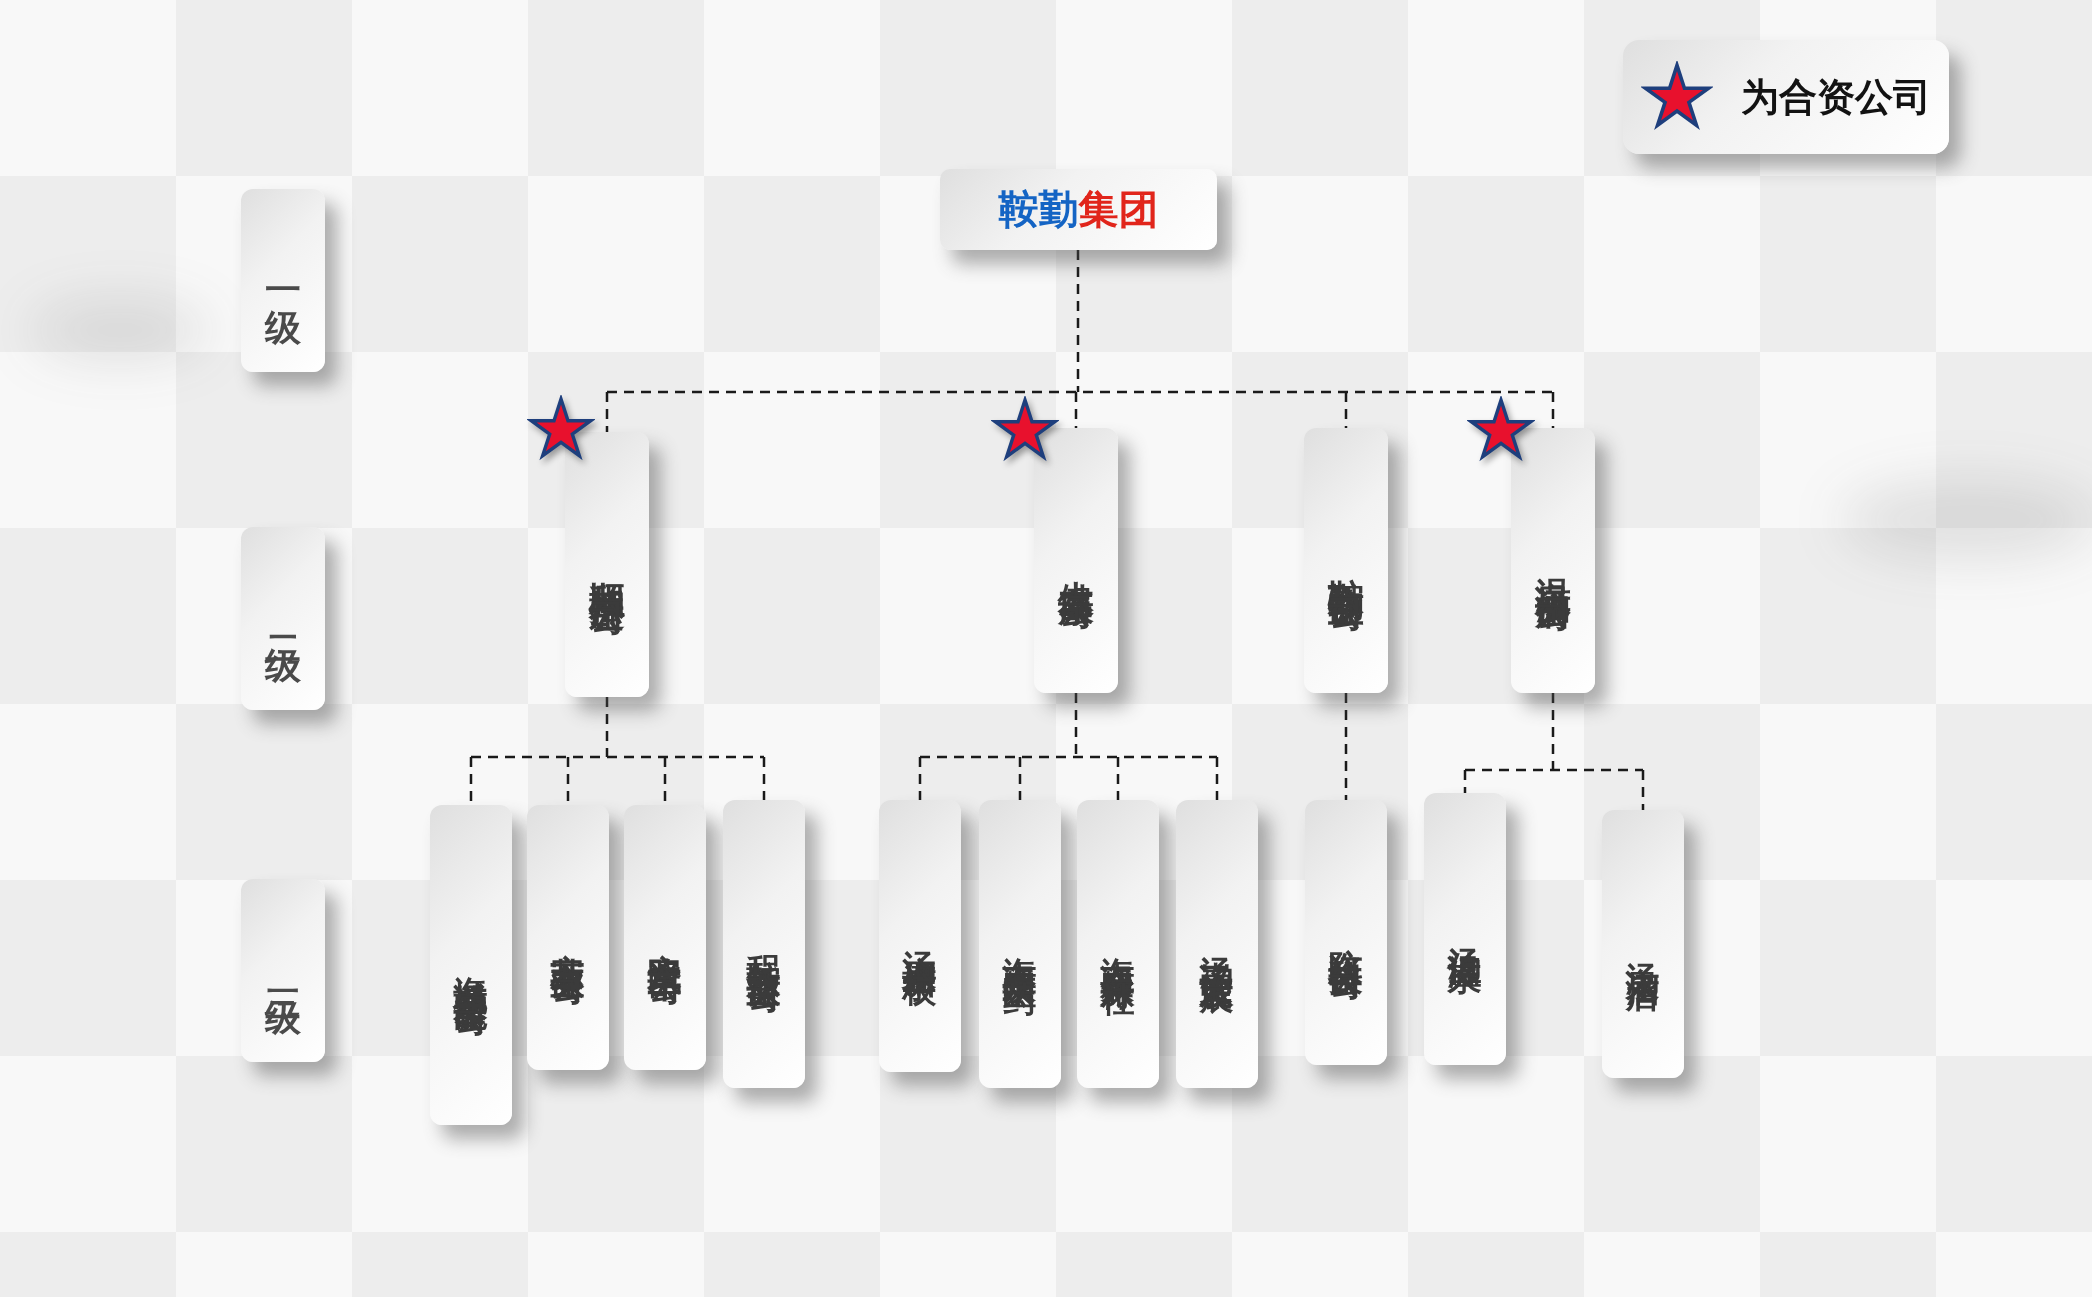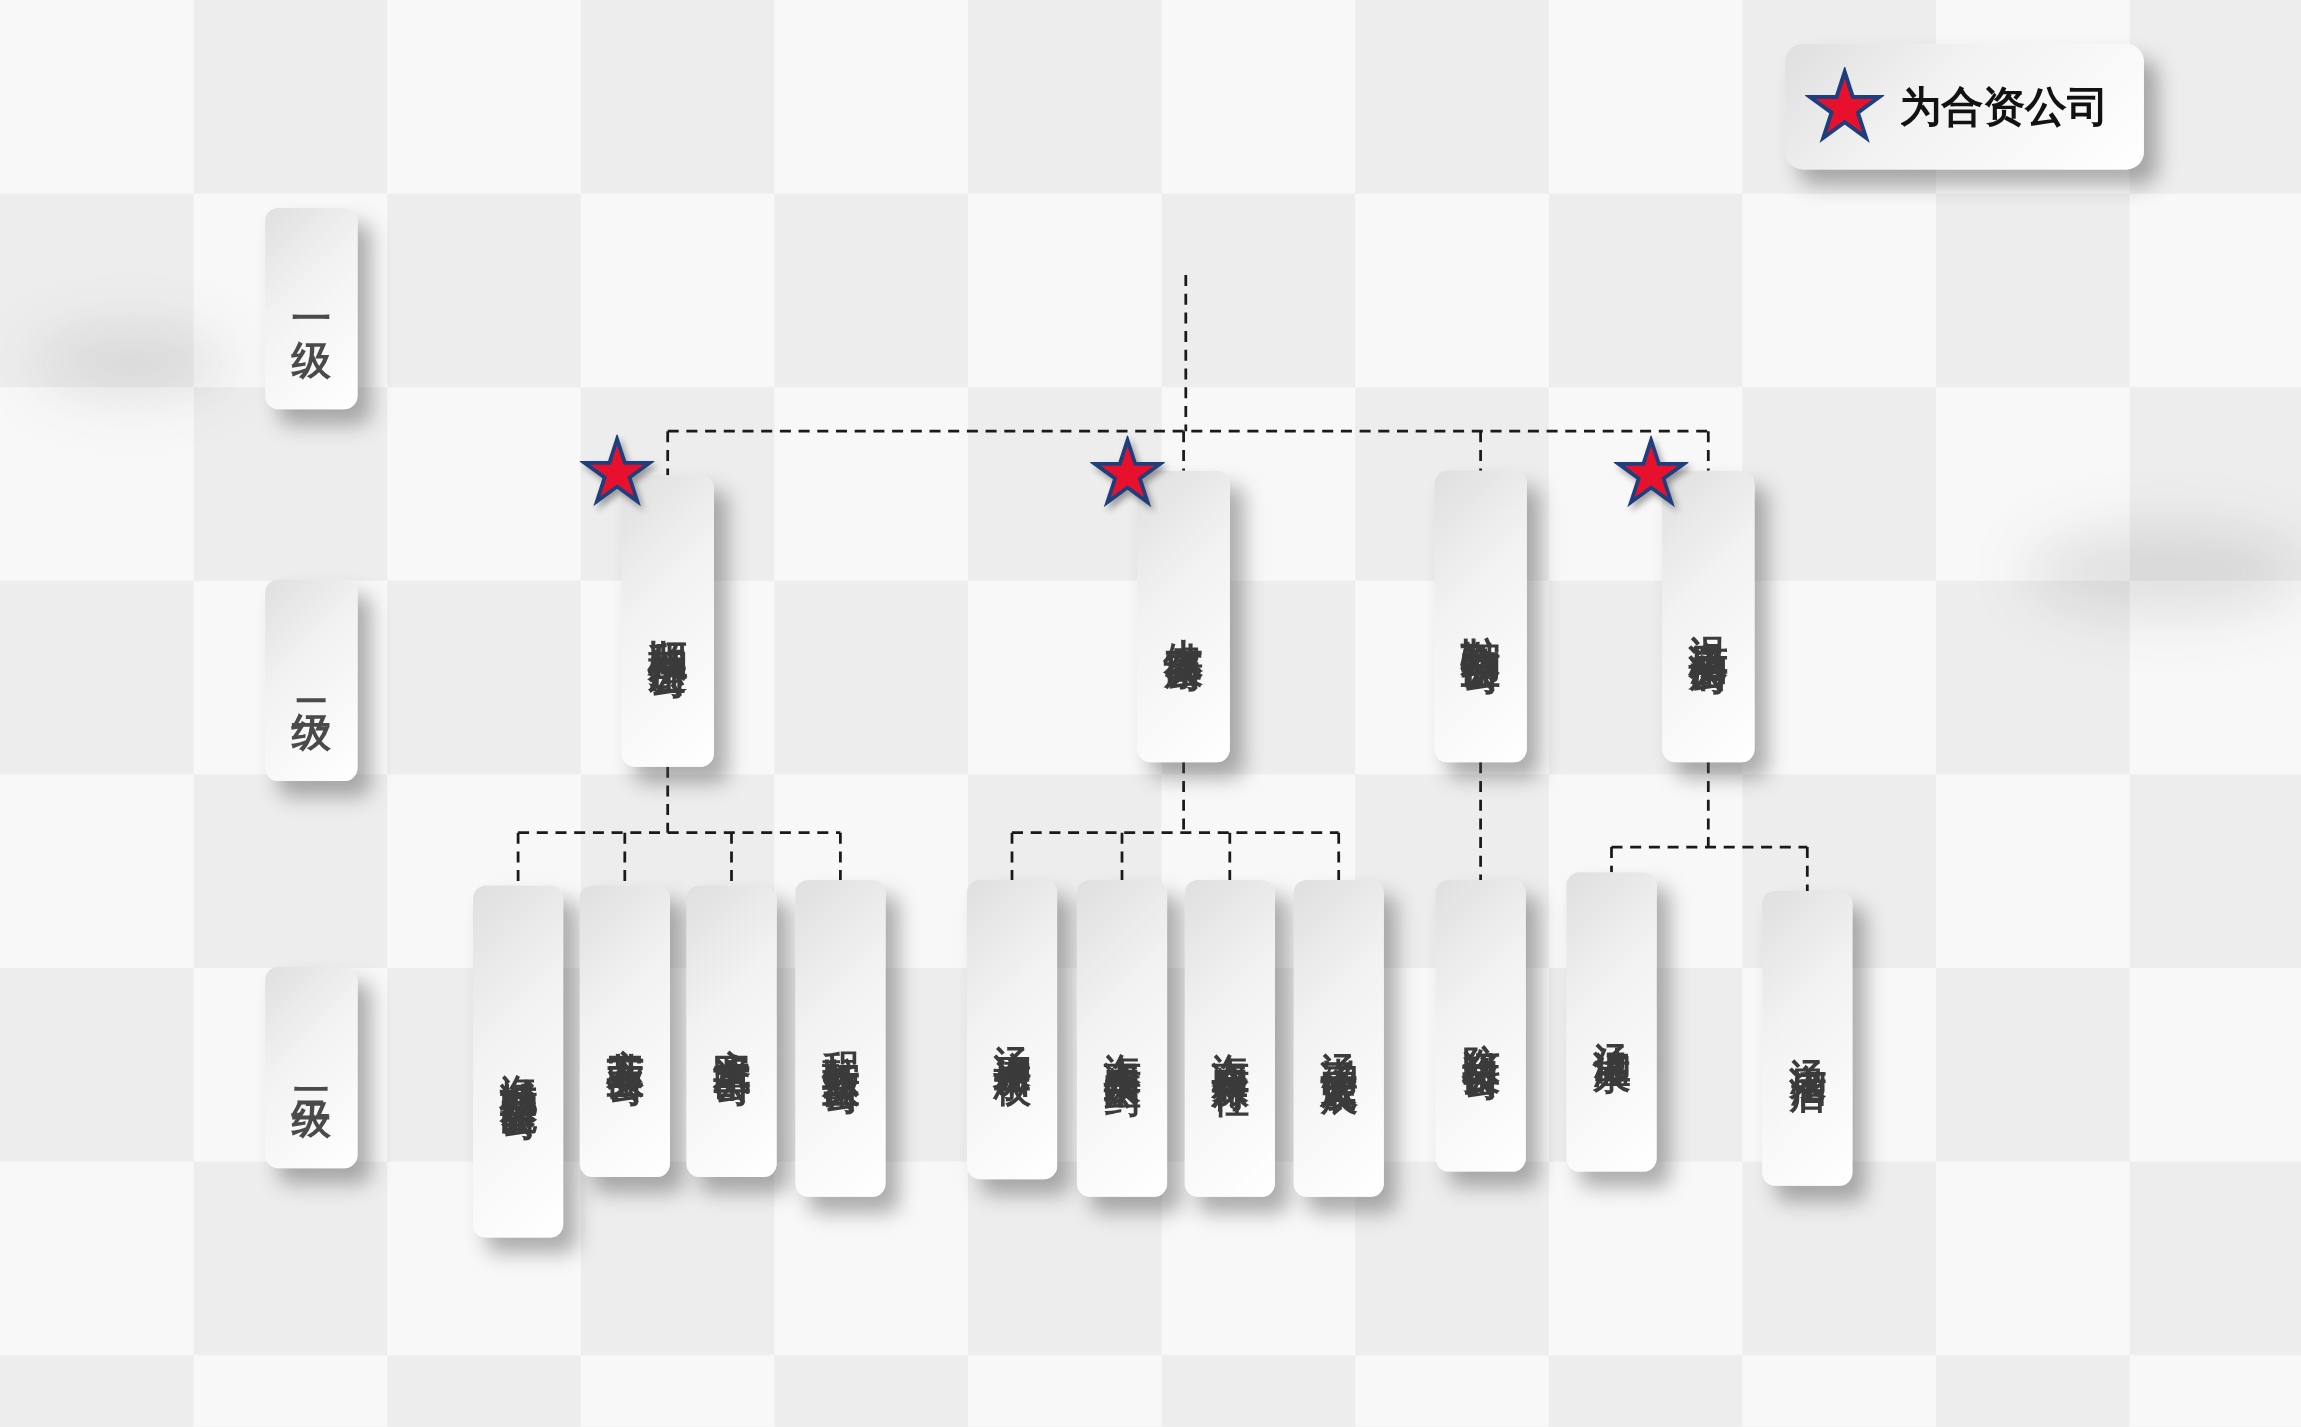--- a/index.html
+++ b/index.html
@@ -28,21 +28,21 @@
     font-weight:bold; color:var(--text,#3b3b3b);
     font-size:34px; letter-spacing:4px; line-height:1;
   }
   .l2 .vtext { font-size:36px; }
   .badge .vtext { font-size:36px; letter-spacing:10px; color:#4a4a4a; }
 
   .root { font-size:40px; font-weight:bold; border-radius:10px; }
   .root .p1 { color:var(--root-blue,#1464c4); }
   .root .p2 { color:var(--root-red,#e1251b); }
 
-  .legend { border-radius:16px; gap:14px; padding:0 18px; justify-content:flex-start; }
+  .legend { border-radius:16px; gap:28px; padding:0 18px; justify-content:flex-start; }
   .legend-text { font-size:38px; font-weight:bold; color:#121212; }
 
   .star { display:inline-block; }
   .star svg { width:100%; height:100%; display:block; }
   .star polygon { fill:var(--star-fill,#e8112d); stroke:var(--star-outline,#1e3f7d); stroke-width:5; stroke-linejoin:miter; }
   .star-abs { position:absolute; width:68px; height:68px; z-index:3; filter:drop-shadow(3px 4px 3px rgba(0,0,0,0.35)); }
   .legend .star { width:72px; height:72px; flex:0 0 72px; }
 </style>
 </head>
 <body>
@@ -62,20 +62,24 @@
 
   <div class="node legend" style="left:1623px;top:40px;width:326px;height:114px">
     <span class="star">
       <svg viewBox="0 0 100 100">
           <polygon points="50,6 60.3,37.8 93.7,37.8 66.6,57.4 77,89.2 50,69.5 23,89.2 33.4,57.4 6.3,37.8 39.7,37.8"></polygon>
         </svg>
     </span>
     <span class="legend-text">为合资公司</span>
   </div>
 
+  <div class="node root" style="left:940px;top:169px;width:277px;height:81px">
+    <span class="p1">鞍勤</span>
+      <span class="p2">集团</span>
+  </div>
 
   <div class="node badge" style="left:241px;top:189px;width:84px;height:183px">
     <span class="vtext">一级</span>
   </div>
   <div class="node badge" style="left:241px;top:527px;width:84px;height:183px">
     <span class="vtext">二级</span>
   </div>
   <div class="node badge" style="left:241px;top:879px;width:84px;height:183px">
     <span class="vtext">三级</span>
   </div>

